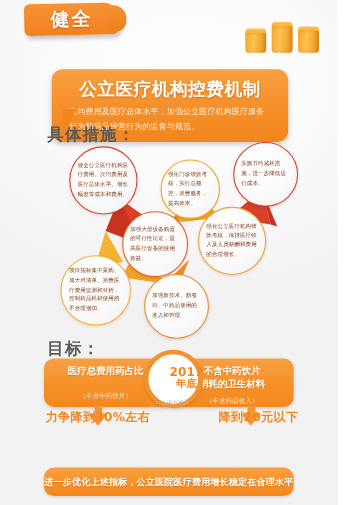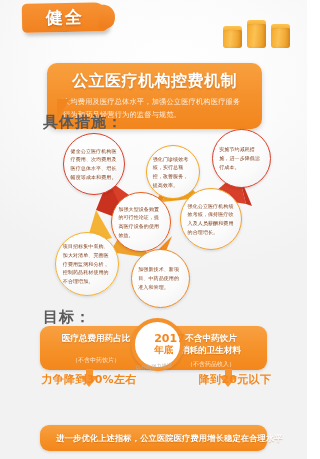--- a/index.html
+++ b/index.html
@@ -118,21 +118,21 @@
     color:#fde6cd;font-size:6px;
   }
   #band-right .band-note{top:34px;}
 
   .year-ring{
     position:absolute;border-radius:50%;
     background:#ffffff;border:4px solid #f5912c;
     display:flex;align-items:center;justify-content:center;
     box-shadow:0 1px 3px rgba(0,0,0,.12);
   }
-  .year-text{color:#f3871c;font-weight:bold;text-align:left;line-height:1.15;margin-left:24px;}
+  .year-text{color:#f3871c;font-weight:bold;text-align:center;line-height:1.15;margin-left:24px;}
   #ring-2017{left:131px;top:318px;width:45px;height:45px;}
   #ring-2017 .year-text{font-size:11px;}
   #ring-2017 .year-text small{display:block;font-size:9.5px;}
   #ring-2020{left:128px;top:388px;width:50px;height:50px;}
   #ring-2020 .year-text{font-size:11px;}
   .ring-caption{
     position:absolute;left:123px;top:363px;width:62px;text-align:center;
     color:#b9b0a6;font-size:5px;letter-spacing:.2px;transform:rotate(-4deg);
   }
 
@@ -151,21 +151,21 @@
   }
   #result-left{left:30px;width:118px;}
   #result-right{left:180px;width:110px;}
 
   .footer-band{
     position:absolute;left:40px;top:425px;width:227px;height:26px;
     background:linear-gradient(180deg,#f8a042 0%,#f59128 55%,#f3871c 100%);
     border-radius:9px;box-shadow:0 1px 3px rgba(0,0,0,.14);
   }
   .footer-text{
-    position:absolute;left:16px;top:0;width:227px;height:26px;
+    position:absolute;left:0;top:0;width:227px;height:26px;
     display:flex;align-items:center;justify-content:center;
     color:#fff;font-size:8.2px;font-weight:bold;letter-spacing:.2px;
     text-shadow:0 1px 1px rgba(150,70,0,.35);
   }
 </style>
 </head>
 <body>
 
 <div id="page">
 

